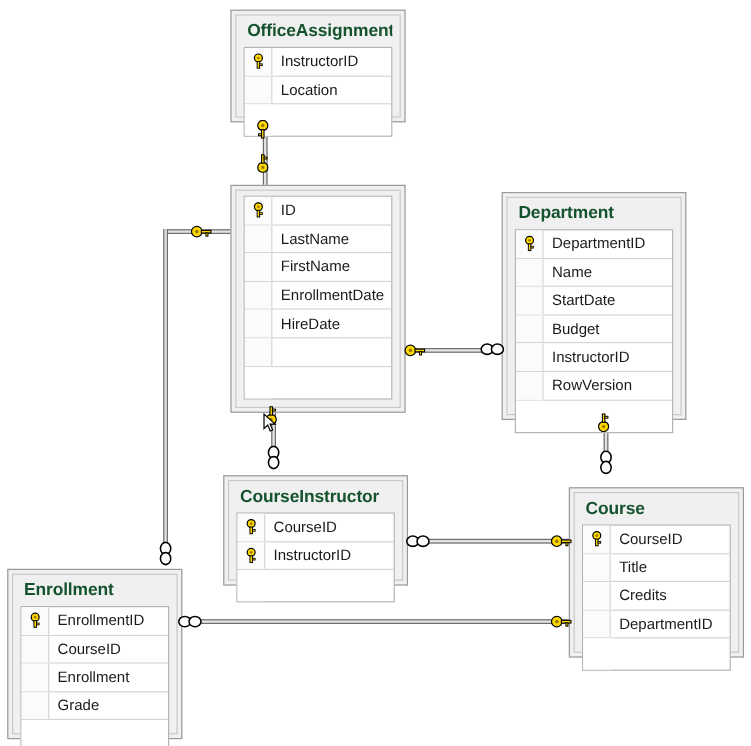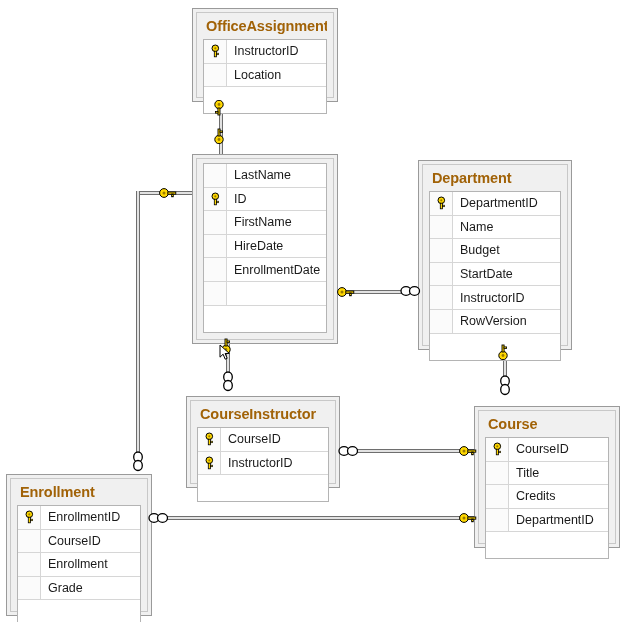--- a/index.html
+++ b/index.html
@@ -30,21 +30,21 @@
     box-sizing: border-box;
     width: 100%;
     height: 100%;
     background: #f0f0f0;
     border: 1px solid #c8c8c8;
     padding: 4px 6px 5px 6px;
   }
   .table-title {
     font-size: 14.5px;
     font-weight: bold;
-    color: #a16207;
+    color: #14532d;
     line-height: 19px;
     white-space: nowrap;
     overflow: hidden;
     padding-left: 3px;
     margin-bottom: 3px;
     letter-spacing: -0.1px;
   }
   .grid {
     box-sizing: border-box;
     border: 1px solid #b4b4b4;
@@ -294,48 +294,48 @@
               <div class="gutter"></div>
               <div class="colname"></div>
             </div>
           </div>
         </div>
       </div>
       <div class="table-box" style="left: 192px; top: 154px; width: 146px; height: 190px;">
         <div class="table-inner">
           <div class="grid">
             <div class="row">
+              <div class="gutter">
+                <svg class="keyglyph" width="13" height="14" viewBox="0 0 13 14">
+                  <circle cx="6.3" cy="4.3" r="3.3" fill="#ffd800" stroke="#000" stroke-width="1"></circle>
+                  <circle cx="6.3" cy="4.3" r="1.1" fill="#9a7b00"></circle>
+                  <rect x="5.3" y="7.2" width="2.1" height="5.6" fill="#ffd800" stroke="#000" stroke-width="0.8"></rect>
+                  <rect x="7.4" y="9.2" width="2.2" height="1.5" fill="#ffd800" stroke="#000" stroke-width="0.7"></rect>
+                </svg>
+              </div>
+              <div class="colname">ID</div>
+            </div>
+            <div class="row">
               <div class="gutter"></div>
               <div class="colname">LastName</div>
             </div>
             <div class="row">
-              <div class="gutter">
-                <svg class="keyglyph" width="13" height="14" viewBox="0 0 13 14">
-                  <circle cx="6.3" cy="4.3" r="3.3" fill="#ffd800" stroke="#000" stroke-width="1"></circle>
-                  <circle cx="6.3" cy="4.3" r="1.1" fill="#9a7b00"></circle>
-                  <rect x="5.3" y="7.2" width="2.1" height="5.6" fill="#ffd800" stroke="#000" stroke-width="0.8"></rect>
-                  <rect x="7.4" y="9.2" width="2.2" height="1.5" fill="#ffd800" stroke="#000" stroke-width="0.7"></rect>
-                </svg>
-              </div>
-              <div class="colname">ID</div>
-            </div>
-            <div class="row">
               <div class="gutter"></div>
               <div class="colname">FirstName</div>
             </div>
             <div class="row">
               <div class="gutter"></div>
+              <div class="colname">EnrollmentDate</div>
+            </div>
+            <div class="row">
+              <div class="gutter"></div>
               <div class="colname">HireDate</div>
             </div>
             <div class="row">
               <div class="gutter"></div>
-              <div class="colname">EnrollmentDate</div>
-            </div>
-            <div class="row">
-              <div class="gutter"></div>
             </div>
             <div class="row blank">
               <div class="gutter"></div>
               <div class="colname"></div>
             </div>
           </div>
         </div>
       </div>
       <div class="table-box" style="left: 418px; top: 160px; width: 154px; height: 190px;">
         <div class="table-inner">
@@ -351,25 +351,25 @@
                 </svg>
               </div>
               <div class="colname">DepartmentID</div>
             </div>
             <div class="row">
               <div class="gutter"></div>
               <div class="colname">Name</div>
             </div>
             <div class="row">
               <div class="gutter"></div>
+              <div class="colname">StartDate</div>
+            </div>
+            <div class="row">
+              <div class="gutter"></div>
               <div class="colname">Budget</div>
-            </div>
-            <div class="row">
-              <div class="gutter"></div>
-              <div class="colname">StartDate</div>
             </div>
             <div class="row">
               <div class="gutter"></div>
               <div class="colname">InstructorID</div>
             </div>
             <div class="row">
               <div class="gutter"></div>
               <div class="colname">RowVersion</div>
             </div>
             <div class="row blank">

